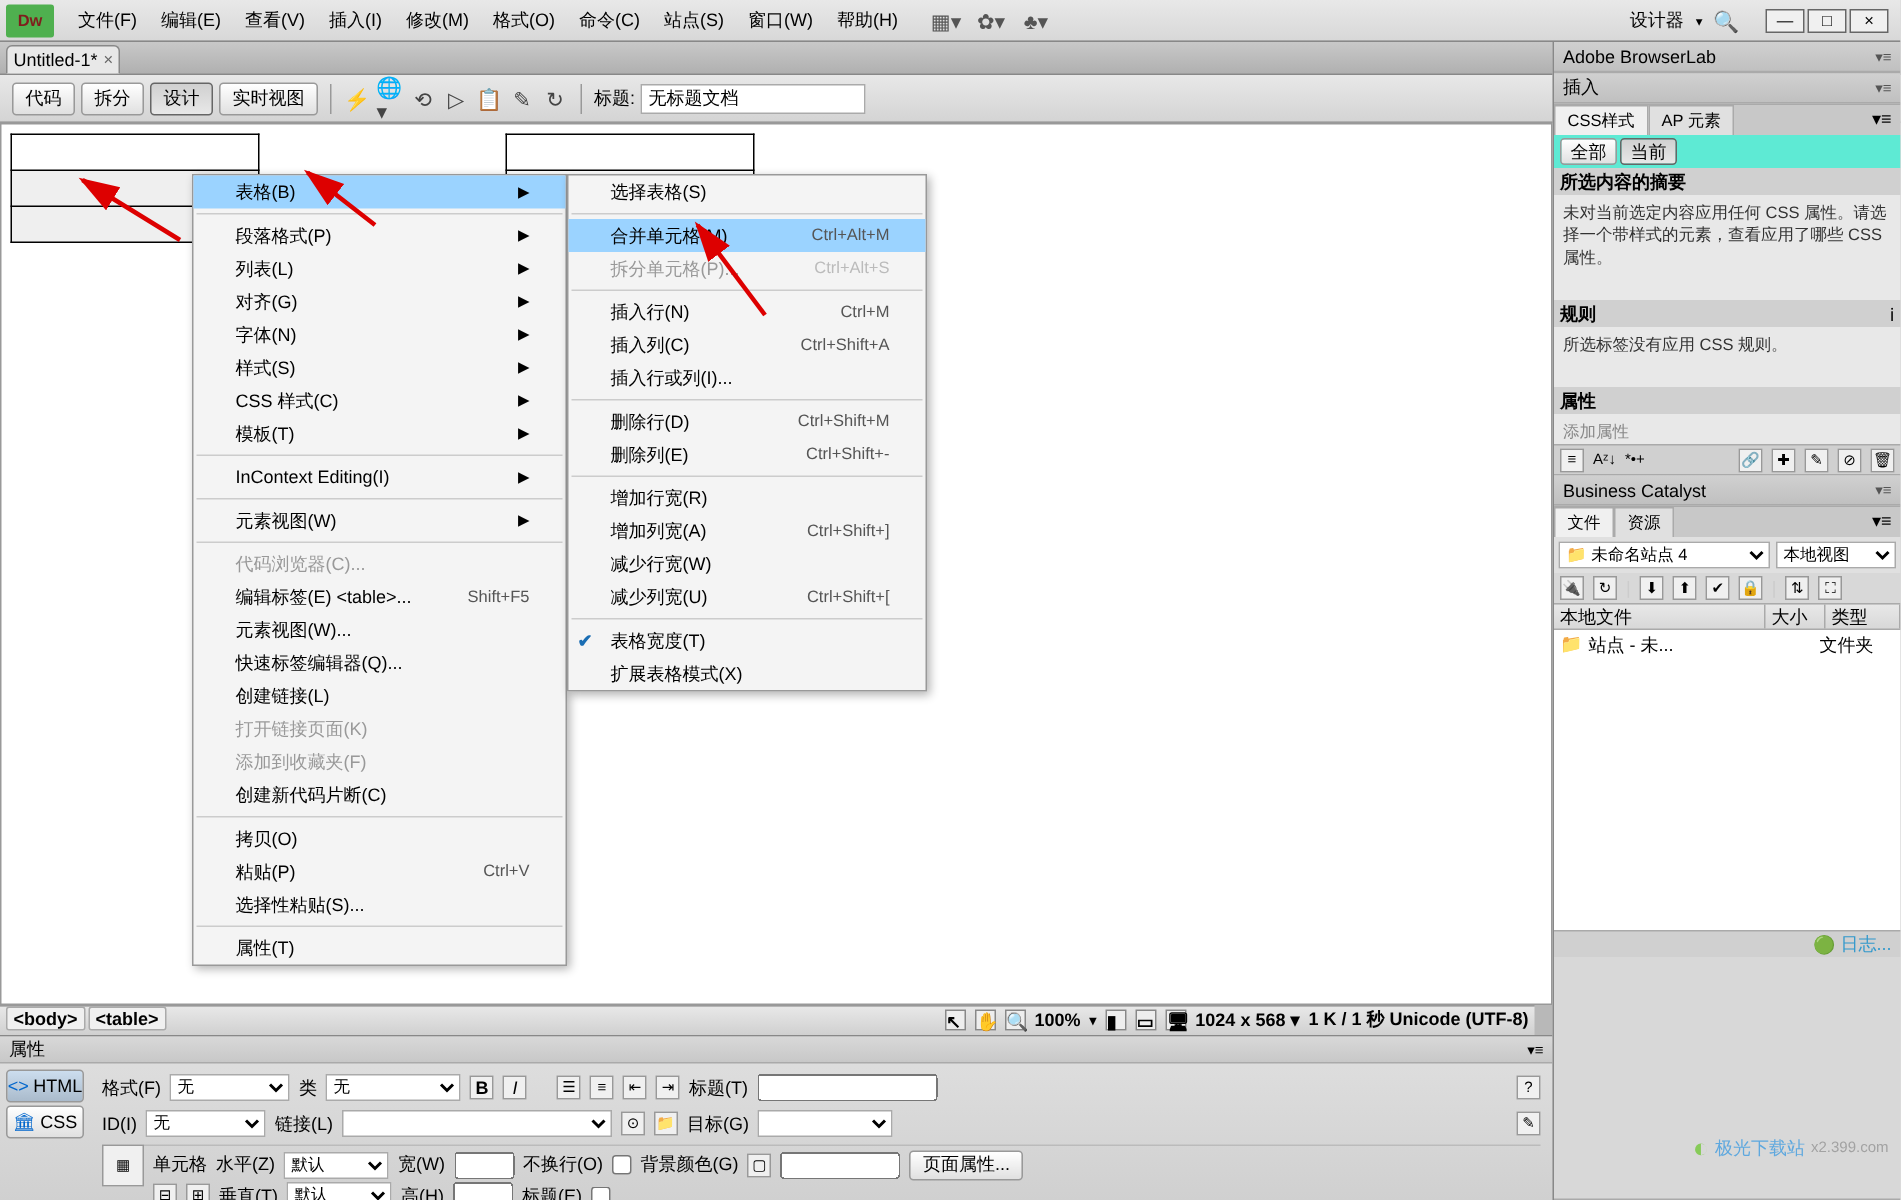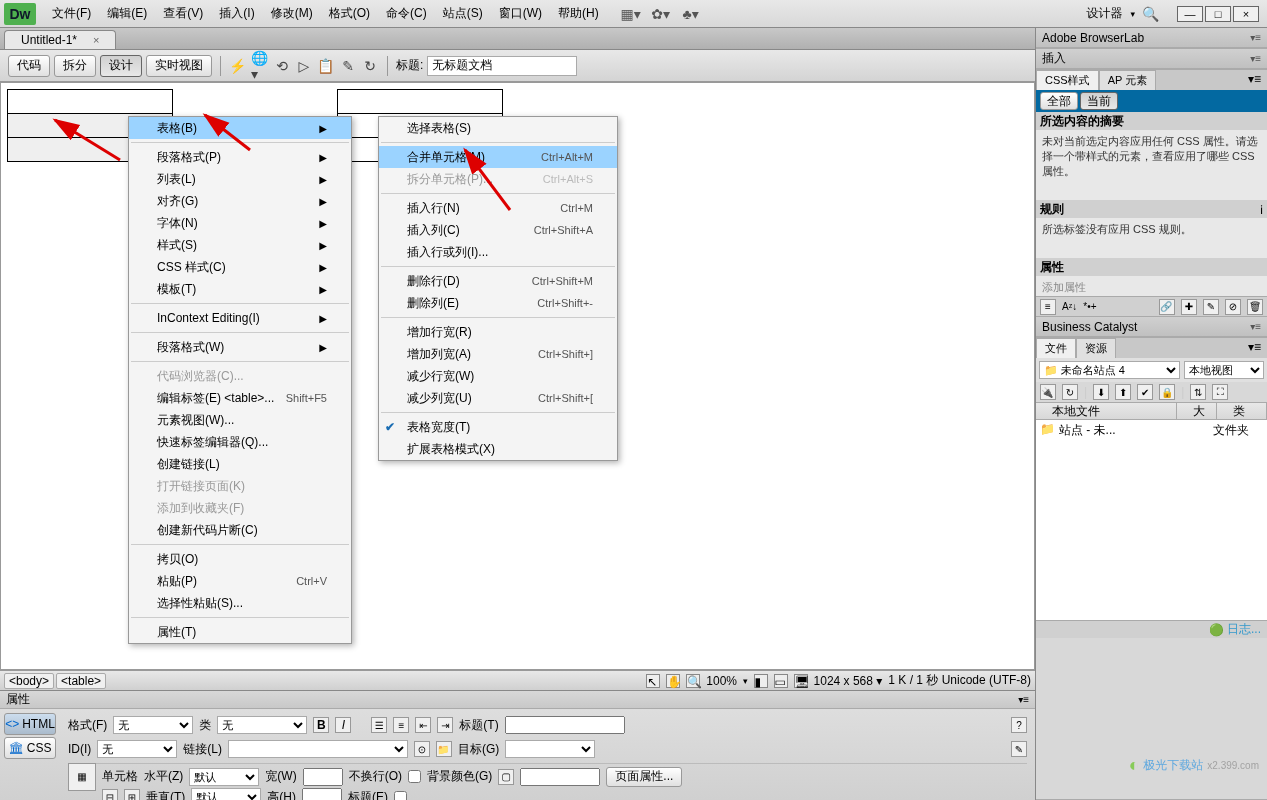--- a/index.html
+++ b/index.html
@@ -1,64 +1,64 @@
 <!DOCTYPE html>
 <html><head>
 <meta charset="utf-8">
 <style>
 * { margin:0; padding:0; box-sizing:border-box; font-family:"Microsoft YaHei",Tahoma,Arial,sans-serif; font-size:12px; }
 body { background:#b8b8b8; width:1267px; height:800px; overflow:hidden; position:relative; }
 
 
 .menubar { height:28px; background:linear-gradient(#e8e8e8,#d8d8d8); border-bottom:1px solid #888; display:flex; align-items:center; padding:0 4px; }
-.dw-logo { width:32px; height:22px; background:#4fb04f; color:#0f172a; font-weight:bold; font-size:14px; display:flex; align-items:center; justify-content:center; border-radius:2px; margin-right:8px; }
+.dw-logo { width:32px; height:22px; background:#4fb04f; color:#7f1d1d; font-weight:bold; font-size:11px; display:flex; align-items:center; justify-content:center; border-radius:2px; margin-right:8px; }
 .menu-item { padding:0 8px; height:28px; display:flex; align-items:center; cursor:default; }
 .menu-right { margin-left:auto; display:flex; align-items:center; gap:8px; padding-right:4px; }
 .win-btns { display:flex; gap:2px; margin-left:10px; }
 .win-btn { width:26px; height:16px; border:1px solid #666; background:#f0f0f0; display:flex; align-items:center; justify-content:center; font-size:11px; }
 
 
 .doc-tabs { height:22px; background:linear-gradient(#c8c8c8,#b0b0b0); border-bottom:1px solid #888; display:flex; align-items:flex-end; padding-left:4px; }
-.doc-tab { background:#e8e8e8; border:1px solid #888; border-bottom:none; padding:2px 16px; display:flex; align-items:center; gap:16px; border-radius:4px 4px 0 0; }
+.doc-tab { background:#e8e8e8; border:1px solid #888; border-bottom:none; padding:2px 4px; display:flex; align-items:center; gap:4px; border-radius:4px 4px 0 0; }
 .doc-tab .close-x { font-size:11px; color:#666; }
 .doc-right-icon { margin-left:auto; margin-right:6px; }
 
 
 .toolbar { height:32px; background:linear-gradient(#e8e8e8,#d4d4d4); border-bottom:1px solid #999; display:flex; align-items:center; padding:0 8px; gap:4px; }
 .tb-btn { border:1px solid #999; background:linear-gradient(#fff,#e0e0e0); padding:2px 8px; height:22px; display:flex; align-items:center; border-radius:3px; }
 .tb-btn.active { background:linear-gradient(#d0d0d0,#e8e8e8); border-color:#666; }
 .tb-sep { width:1px; height:20px; background:#999; margin:0 4px; }
 .tb-icon { width:18px; height:18px; display:flex; align-items:center; justify-content:center; font-size:14px; color:#444; }
 .title-input { border:1px solid #aaa; height:20px; padding:0 4px; width:150px; background:#fff; }
 
 
 .main-area { position:absolute; top:82px; left:0; right:232px; bottom:130px; background:#fff; border:1px solid #999; }
 .canvas { padding:6px; position:relative; }
 .tbl { border-collapse:collapse; }
 .tbl td { border:1px solid #000; width:165px; height:24px; }
 .sel-cell { background:#000; opacity:.06; }
 
 
 .ctx-menu { position:absolute; background:#f4f4f4; border:1px solid #999; box-shadow:2px 2px 6px rgba(0,0,0,.3); z-index:100; }
-.ctx-menu.menu1 { left:128px; top:116px; width:224px; }
+.ctx-menu.menu1 { left:128px; top:116px; width:250px; }
 .ctx-menu.menu2 { left:378px; top:116px; width:240px; }
 .ctx-row { height:22px; display:flex; align-items:center; padding:0 24px 0 28px; position:relative; }
 .ctx-row.hl { background:#9bd3ff; }
 .ctx-row.disabled { color:#999; }
 .ctx-row .arrow { margin-left:auto; font-size:10px; }
 .ctx-row .shortcut { margin-left:auto; color:#555; font-size:11px; }
 .ctx-row.disabled .shortcut { color:#bbb; }
 .ctx-sep { height:1px; background:#ccc; margin:3px 2px; }
 .ctx-check { position:absolute; left:6px; color:#1a6db3; font-weight:bold; }
 
 
 .red-arrow { position:absolute; z-index:200; pointer-events:none; }
 
 
-.status-bar { position:absolute; bottom:110px; left:0; right:232px; height:20px; background:linear-gradient(#e8e8e8,#d0d0d0); border-top:1px solid #999; display:flex; align-items:center; padding:0 4px; font-size:11px; gap:2px; }
+.status-bar { position:absolute; bottom:110px; left:0; right:244px; height:20px; background:linear-gradient(#e8e8e8,#d0d0d0); border-top:1px solid #999; display:flex; align-items:flex-start; padding:0 4px; font-size:11px; gap:2px;font-weight:bold; }
 .tag-crumb { border:1px solid #aaa; background:#f0f0f0; padding:0 4px; border-radius:2px; }
 .status-right { margin-left:auto; display:flex; align-items:center; gap:6px; }
 .status-icon { width:14px; height:14px; border:1px solid #888; background:#eee; }
 
 
 .props { position:absolute; bottom:0; left:0; right:232px; height:110px; background:linear-gradient(#e0e0e0,#d0d0d0); border-top:1px solid #888; }
 .props-hdr { height:18px; background:linear-gradient(#d8d8d8,#c8c8c8); display:flex; align-items:center; padding:0 6px; border-bottom:1px solid #aaa; }
 .props-body { display:flex; height:92px; }
 .props-tabs { width:60px; display:flex; flex-direction:column; gap:2px; padding:4px; }
 .prop-tab { border:1px solid #999; background:linear-gradient(#fff,#e0e0e0); height:22px; display:flex; align-items:center; justify-content:center; gap:3px; border-radius:3px; font-size:11px; }
@@ -70,21 +70,21 @@
 .panel { border-bottom:1px solid #aaa; }
 .panel-hdr { height:20px; background:linear-gradient(#d0d0d0,#c0c0c0); display:flex; align-items:center; padding:0 6px; font-size:11px; border-bottom:1px solid #aaa; }
 .panel-hdr .menu-grip { margin-left:auto; font-size:10px; color:#555; }
 .panel-tabs { display:flex; height:20px; background:#c8c8c8; }
 .panel-tab { padding:2px 8px; border:1px solid #aaa; background:#e0e0e0; font-size:11px; border-bottom:none; }
 .panel-tab.active { background:#f0f0f0; }
 .panel-body { background:#e8e8e8; padding:4px 6px; font-size:11px; color:#333; }
 .panel-sub { height:18px; background:#d0d0d0; display:flex; align-items:center; padding:0 4px; font-size:11px; }
 .files-toolbar { height:20px; display:flex; align-items:center; gap:6px; padding:0 4px; background:#d8d8d8; }
 .files-head { height:18px; background:linear-gradient(#e8e8e8,#d8d8d8); display:flex; font-size:11px; border-top:1px solid #aaa; border-bottom:1px solid #aaa; }
-.files-head span { padding:0 16px; border-right:1px solid #aaa; }
+.files-head span { padding:0 4px; border-right:1px solid #aaa; }
 .files-list { background:#fff; height:200px; font-size:11px; }
 .files-row { display:flex; padding:2px 4px; }
 .green-folder { color:#3a9b3a; margin-right:4px; }
 .bottom-strip { height:18px; background:#d0d0d0; border-top:1px solid #aaa; display:flex; align-items:center; justify-content:flex-end; padding:0 6px; font-size:11px; color:#39c; }
 .watermark { position:absolute; right:8px; bottom:24px; font-size:13px; color:#4aa0e0; opacity:.85; display:flex; align-items:center; gap:4px; }
 
 
 .top-icons { display:flex; gap:14px; align-items:center; margin-left:16px; }
 .top-ic { width:16px; height:16px; color:#555; font-size:14px; display:flex; align-items:center; justify-content:center; }
 
@@ -204,21 +204,21 @@
       <span>模板(T)</span>
       <span class="arrow">▶</span>
     </div>
   <div class="ctx-sep"></div>
   <div class="ctx-row">
       <span>InContext Editing(I)</span>
       <span class="arrow">▶</span>
     </div>
   <div class="ctx-sep"></div>
   <div class="ctx-row">
-      <span>段落格式(W)</span>
+      <span>元素视图(W)</span>
       <span class="arrow">▶</span>
     </div>
   <div class="ctx-sep"></div>
   <div class="ctx-row disabled">
       <span>代码浏览器(C)...</span>
     </div>
   <div class="ctx-row">
       <span>编辑标签(E) &lt;table&gt;...</span>
       <span class="shortcut">Shift+F5</span>
     </div>
@@ -437,21 +437,21 @@
         <span>插入</span>
         <span class="menu-grip">▾≡</span>
       </div>
     </div>
   <div class="panel">
     <div class="panel-tabs">
       <div class="panel-tab active">CSS样式</div>
       <div class="panel-tab">AP 元素</div>
       <span class="menu-grip" style="margin-left:auto;padding:2px 6px">▾≡</span>
     </div>
-    <div style="background:#0369a1;padding:2px 4px;display:flex;gap:2px">
+    <div style="background:#5eead4;padding:2px 4px;display:flex;gap:2px">
       <button class="tb-btn" style="height:18px;padding:0 6px">全部</button>
       <button class="tb-btn active" style="height:18px;padding:0 6px">当前</button>
     </div>
     <div class="panel-sub">
         <b>所选内容的摘要</b>
       </div>
     <div class="panel-body" style="height:70px">未对当前选定内容应用任何 CSS 属性。请选择一个带样式的元素，查看应用了哪些 CSS 属性。</div>
     <div class="panel-sub">
         <b>规则</b>
         <span style="margin-left:auto">ℹ</span>

